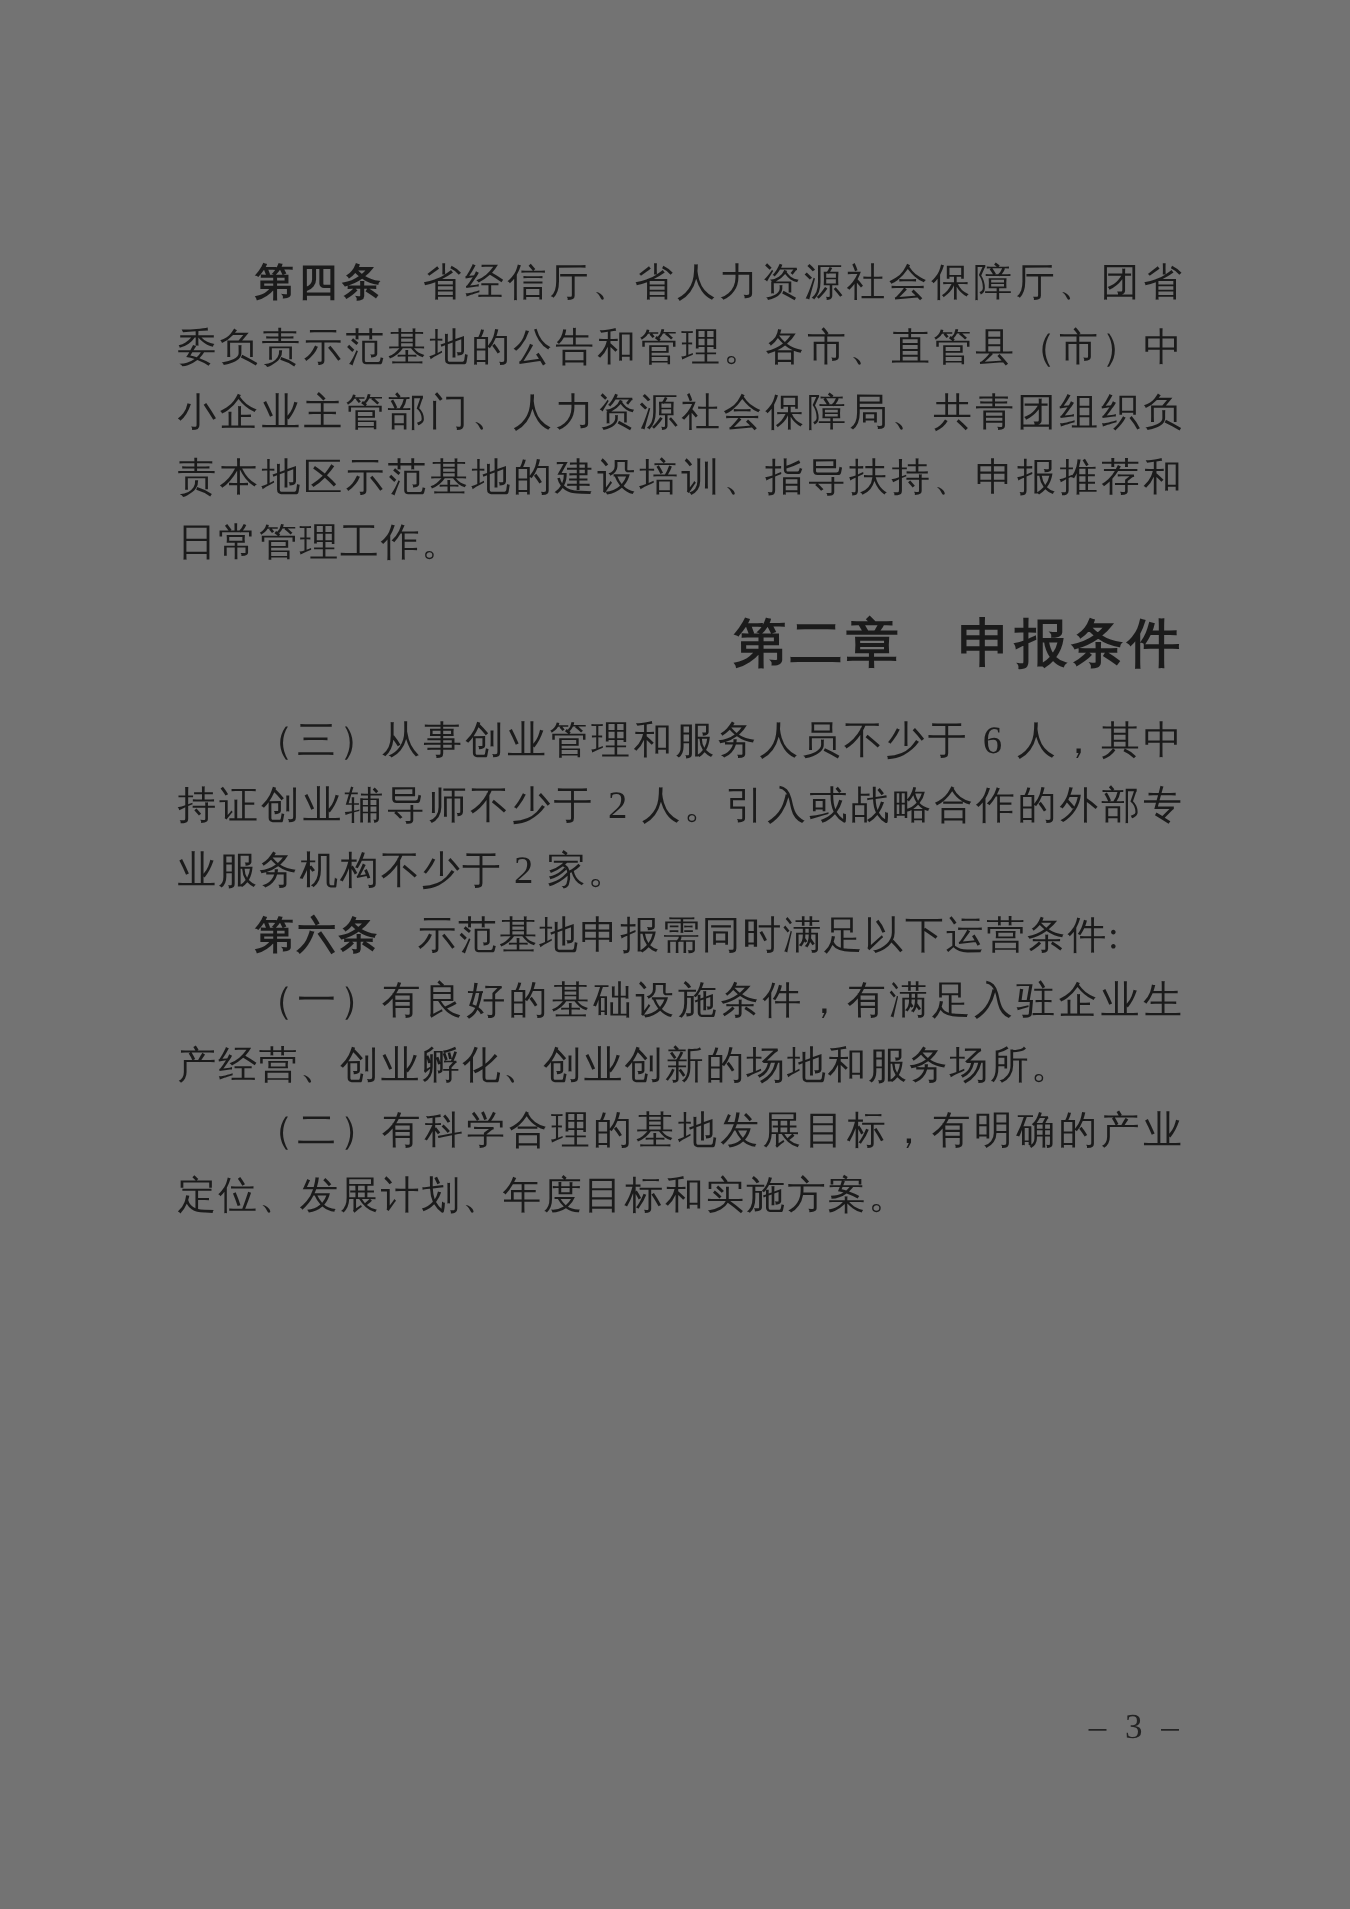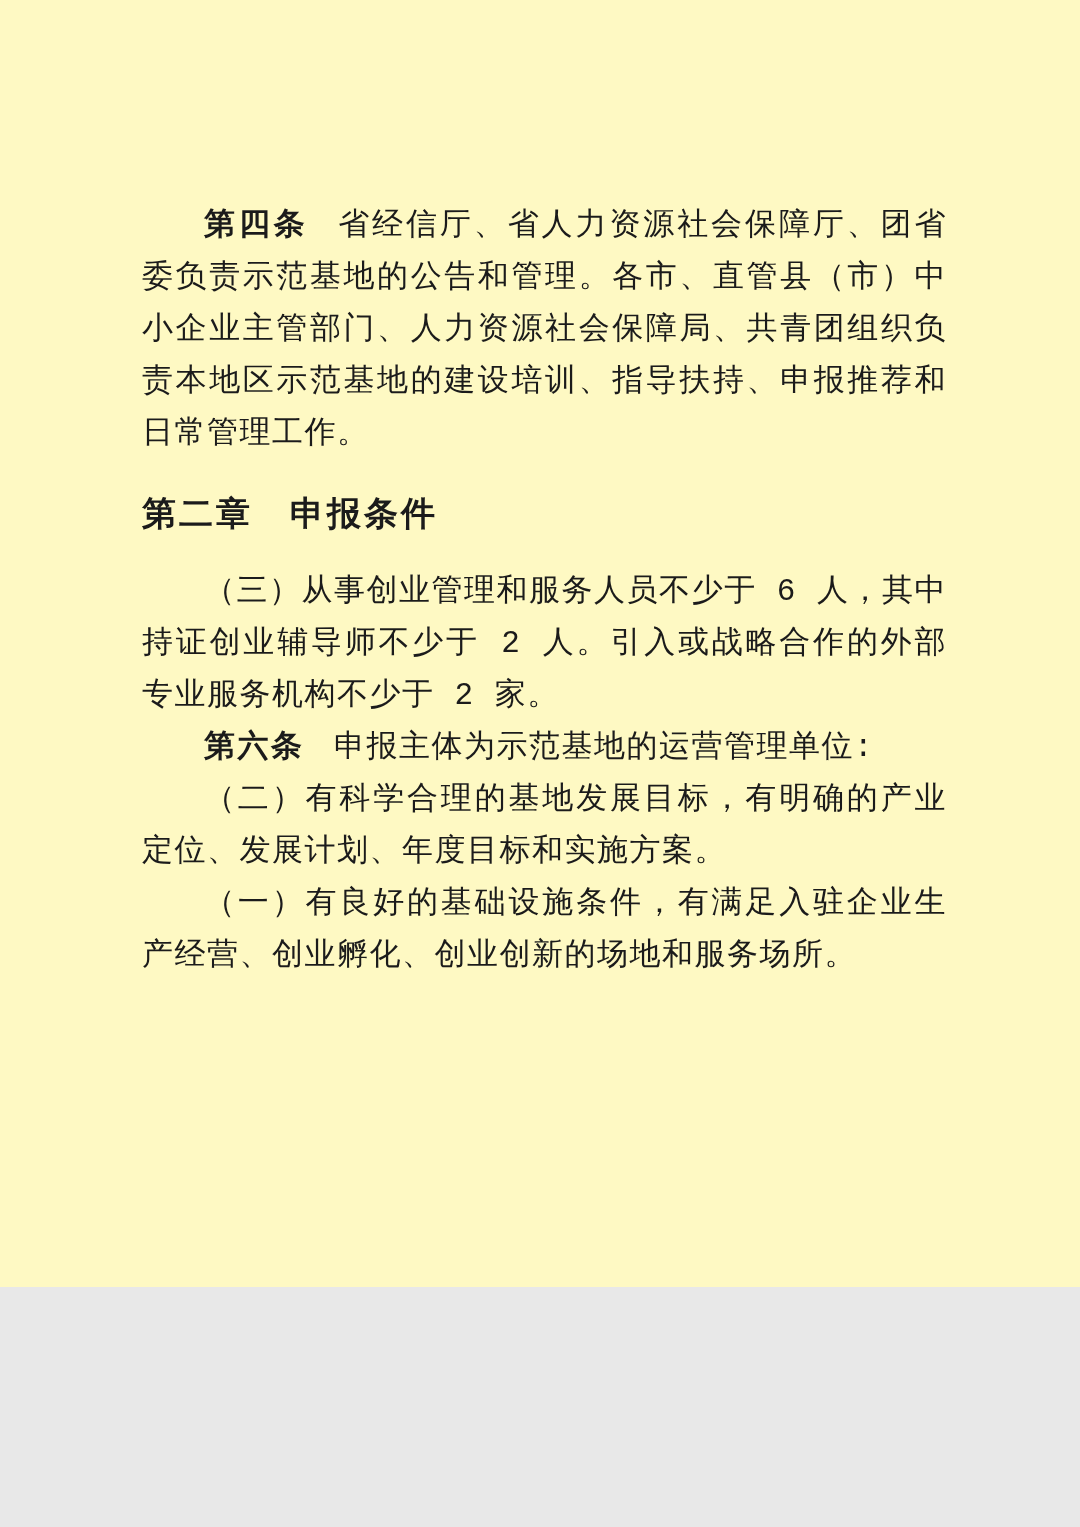--- a/index.html
+++ b/index.html
@@ -3,25 +3,25 @@
 <meta charset="utf-8">
 <style>
   html, body {
     margin: 0;
     padding: 0;
     background: #e8e8e8;
   }
   .page {
     position: relative;
     width: 1080px;
-    height: 1287px;
+    height: 1527px;
     margin: 0 auto;
-    background: #fef9c3;
+    background: #737373;
     overflow: hidden;
-    font-family: Liberation Mono, monospace;
+    font-family: Liberation Serif, serif;
     color: #1b1b1b;
   }
   .doc-body {
     position: absolute;
     left: 142px;
     right: 133px;
     top: 200px;
     font-size: 31px;
     line-height: 52px;
     text-align: justify;
@@ -33,23 +33,23 @@
     text-indent: 2em;
   }
   .para .lead {
     font-weight: 700;
     letter-spacing: 2.5px;
     margin-right: 0.95em;
   }
   .chapter-heading {
     margin: 30px 0 24px 0;
     text-indent: 0;
-    text-align: left;
+    text-align: right;
     font-weight: 700;
-    font-size: 34px;
+    font-size: 42px;
     letter-spacing: 3px;
     line-height: 52px;
   }
   .page-number {
     position: absolute;
     right: 133px;
     top: 1366px;
     font-size: 28px;
     letter-spacing: 4px;
     color: #242424;
@@ -64,22 +64,22 @@
     <p class="para">
       <span class="lead">第四条</span><span>省经信厅、省人力资源社会保障厅、团省委负责示范基地的公告和管理。各市、直管县（市）中小企业主管部门、人力资源社会保障局、共青团组织负责本地区示范基地的建设培训、指导扶持、申报推荐和日常管理工作。</span>
     </p>
 
     <h2 class="chapter-heading">第二章　申报条件</h2>
 
 
     <p class="para">（三）从事创业管理和服务人员不少于 6 人，其中持证创业辅导师不少于 2 人。引入或战略合作的外部专业服务机构不少于 2 家。</p>
 
     <p class="para">
-      <span class="lead">第六条</span><span>申报主体为示范基地的运营管理单位:</span>
+      <span class="lead">第六条</span><span>示范基地申报需同时满足以下运营条件:</span>
     </p>
 
+    <p class="para">（一）有良好的基础设施条件，有满足入驻企业生产经营、创业孵化、创业创新的场地和服务场所。</p>
     <p class="para">（二）有科学合理的基地发展目标，有明确的产业定位、发展计划、年度目标和实施方案。</p>
-    <p class="para">（一）有良好的基础设施条件，有满足入驻企业生产经营、创业孵化、创业创新的场地和服务场所。</p>
 
   </div>
 
   <div class="page-number">– 3 –</div>
 </div>
 
 </body></html>

